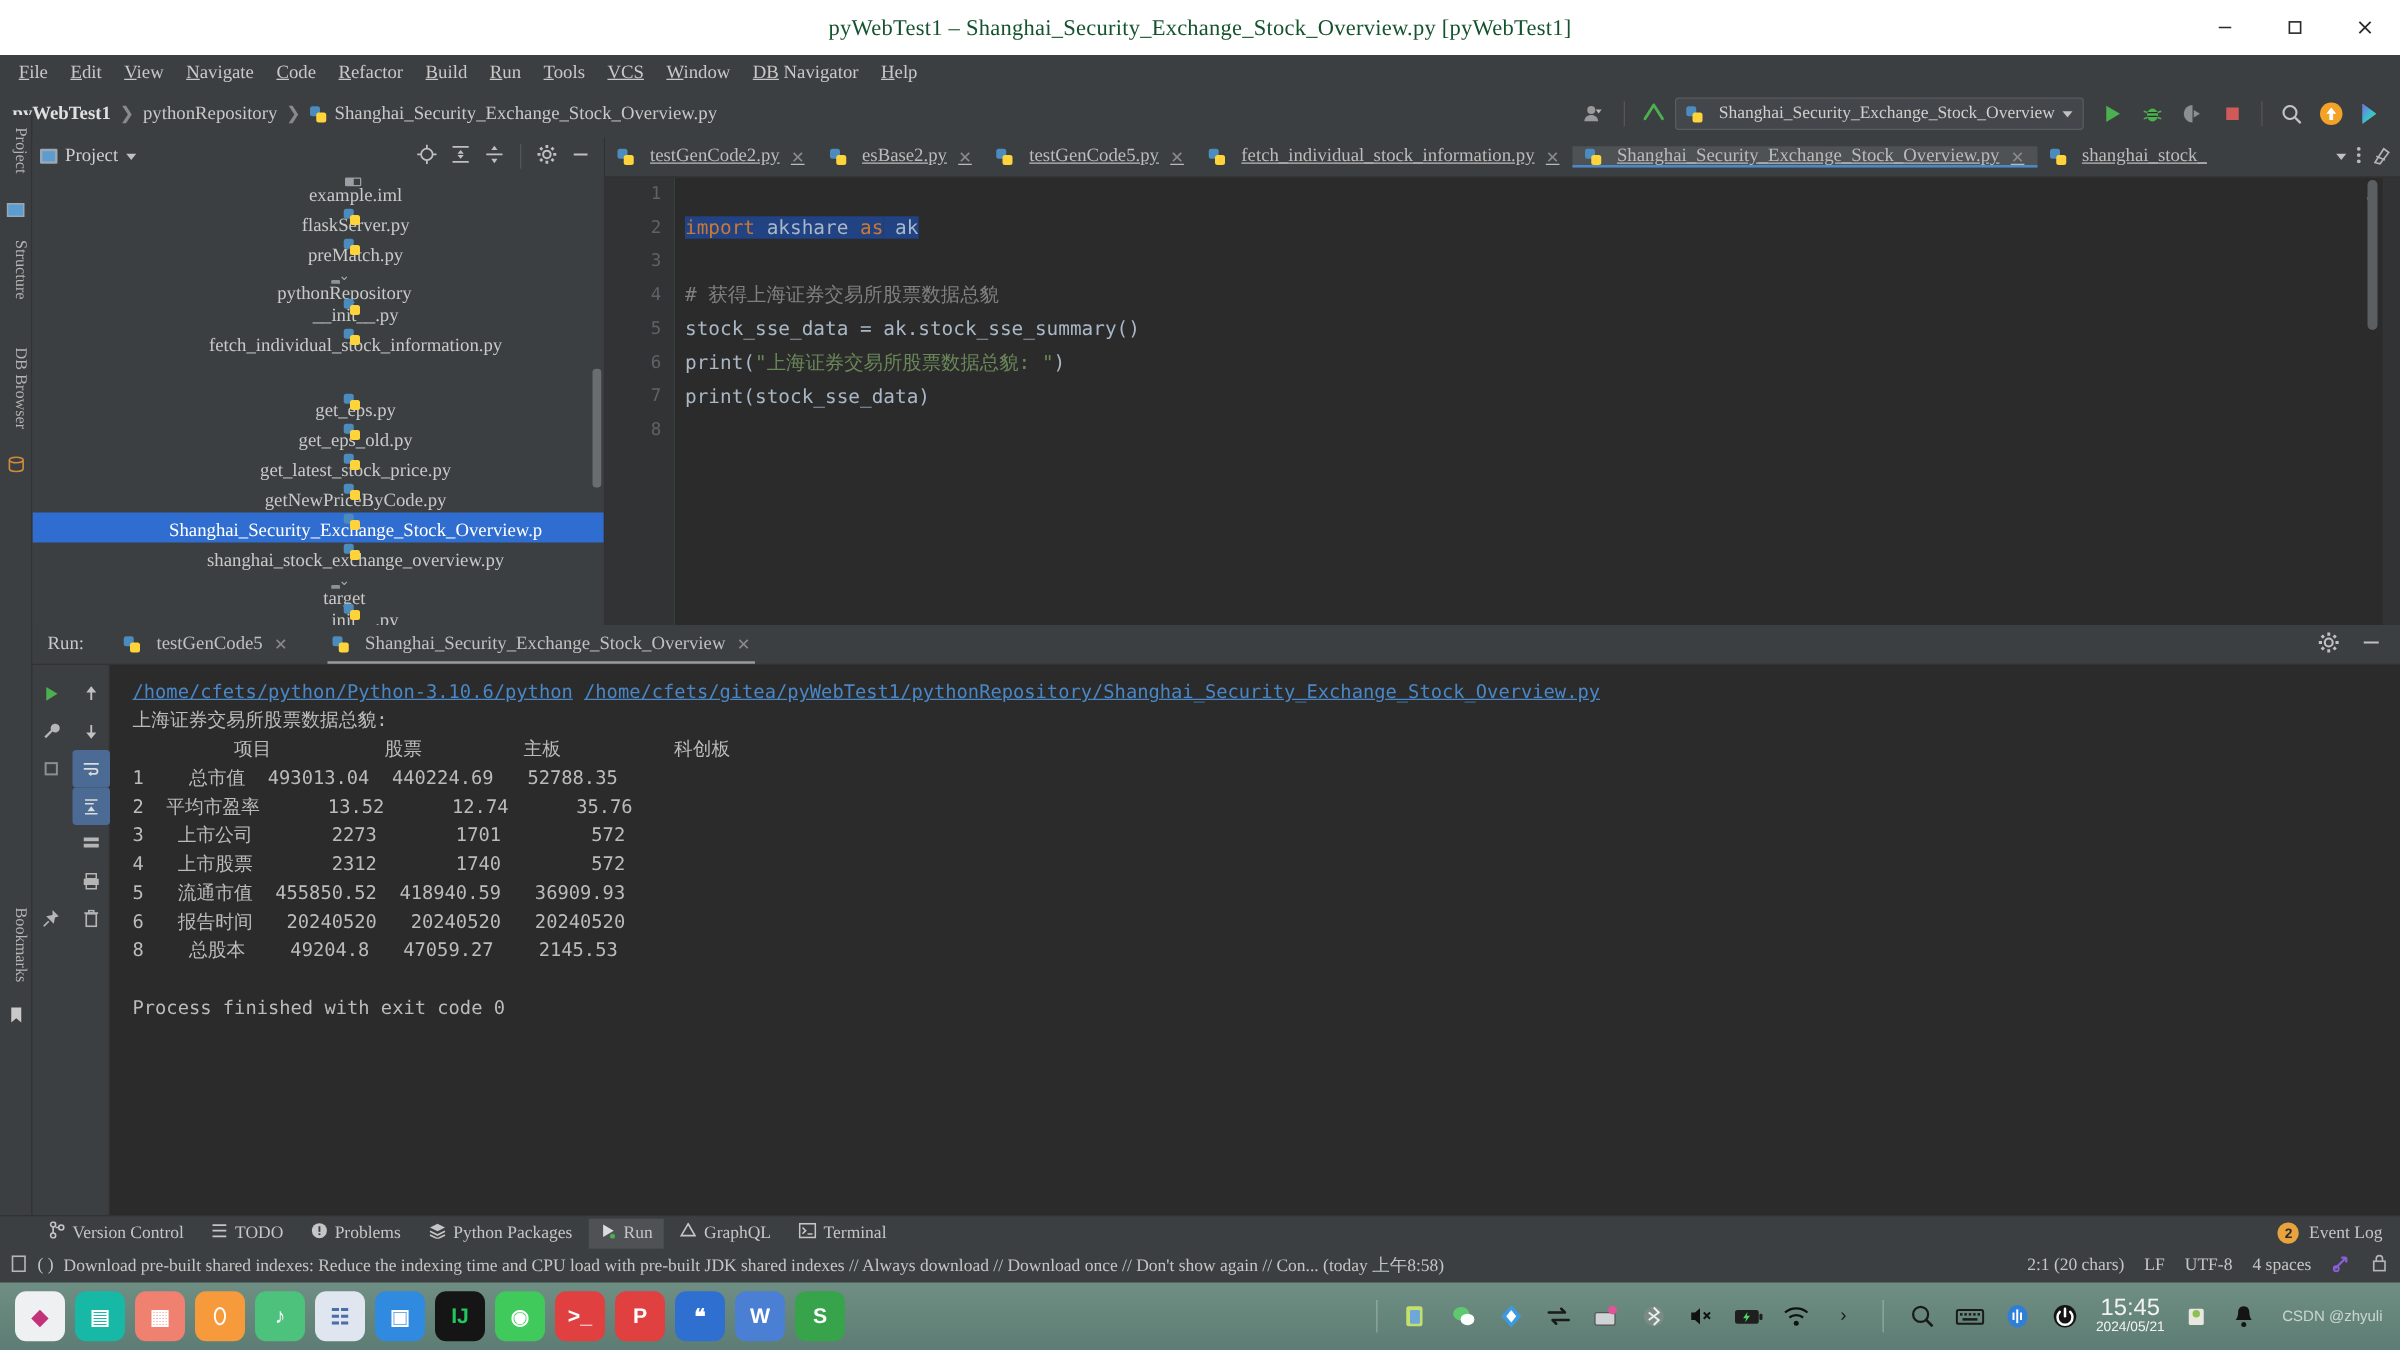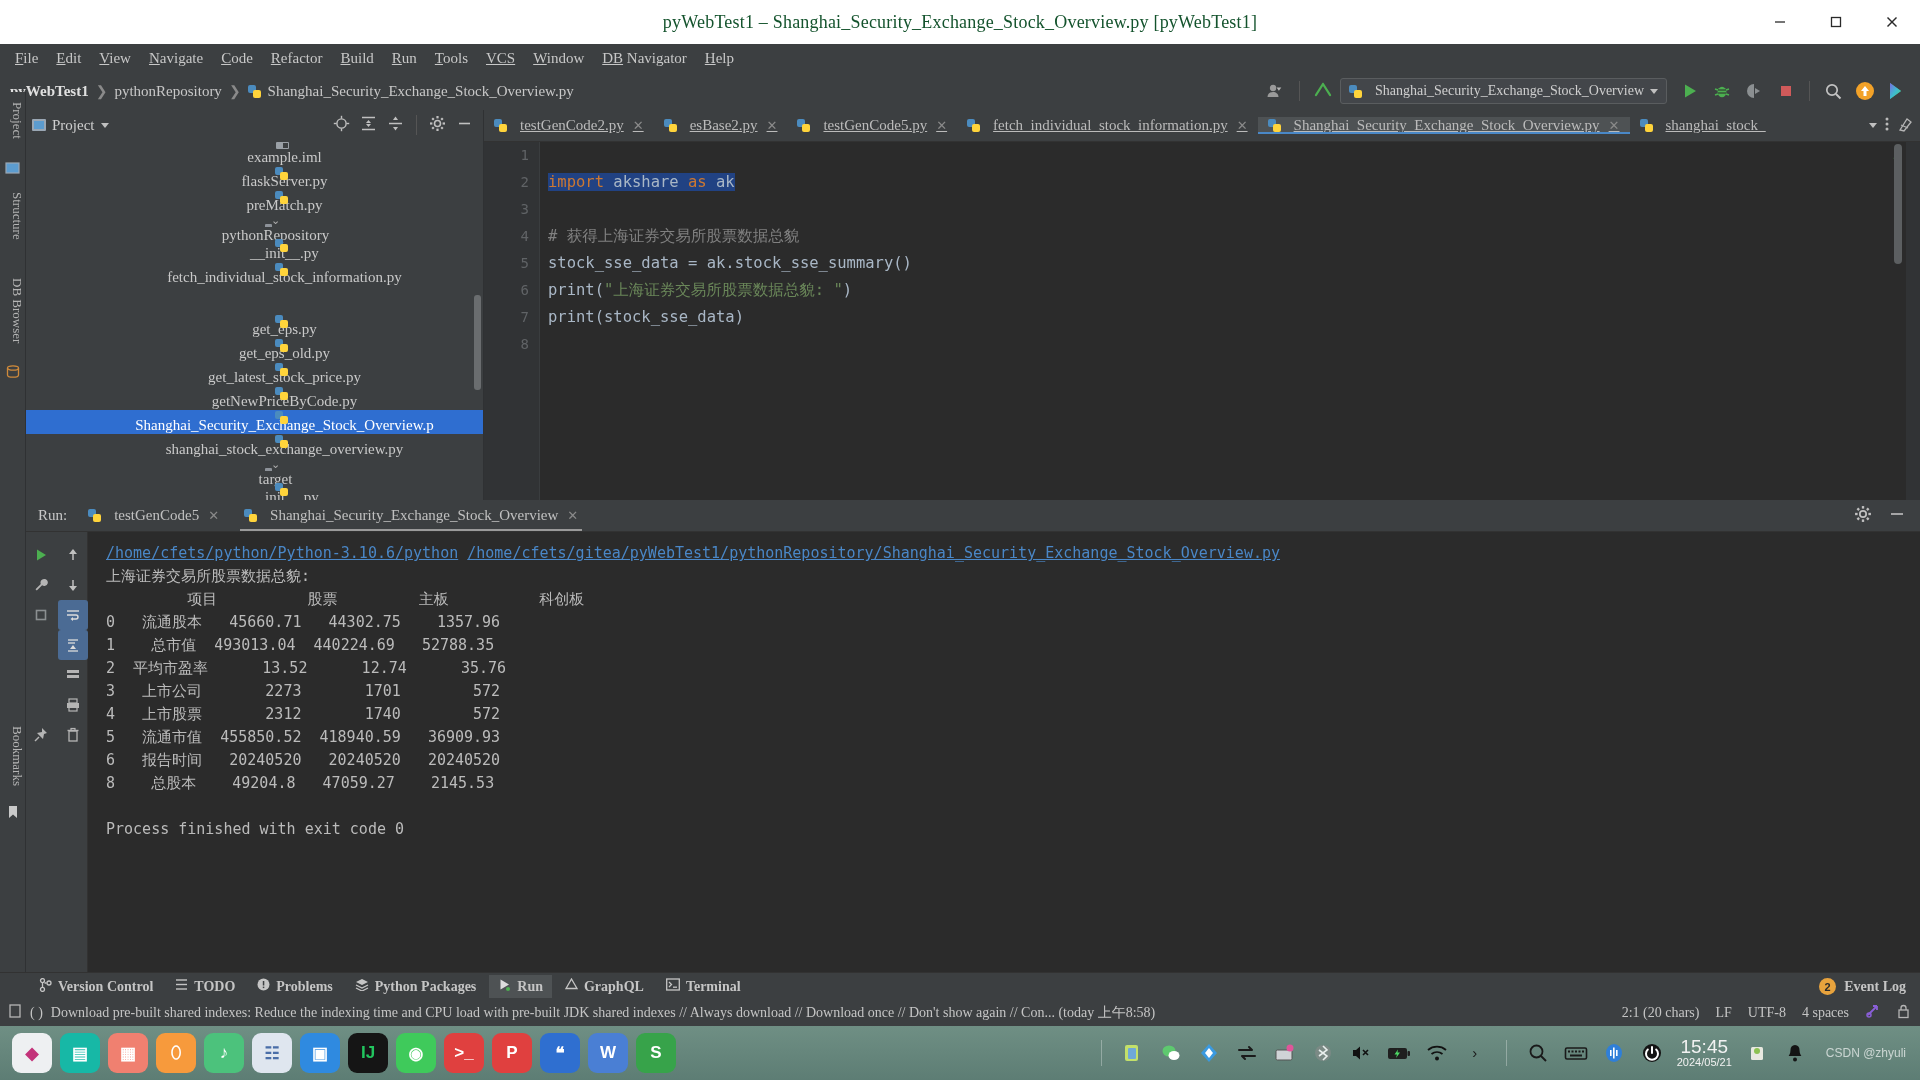--- a/index.html
+++ b/index.html
@@ -182,21 +182,21 @@
   }
   .rail-check { position:absolute; right:16px; top:6px; color:#4caf50; font-size:15px; }
   .ed-scroll { position:absolute; right:18px; top:2px; width:8px; height:120px; background:#5c5f61; border-radius:4px; }
 
   
   .runpanel {
     position: absolute; top: 500px; left: 26px; width: 1894px; height: 472px;
     background: #3c3f41; display: flex; flex-direction: column;
   }
   .run-header {
-    height: 32px; display: flex; align-items: center; padding-left: 12px; gap: 17px;
+    height: 32px; display: flex; align-items: center; padding-left: 12px; gap: 28px;
     border-bottom: 1px solid #323232;
   }
   .run-label { font-family: "Liberation Serif", serif; font-size: 15px; color: #c8c8c8; }
   .rtab {
     display: flex; align-items: center; gap: 6px; height: 30px;
     font-family: "Liberation Serif", serif; font-size: 15px; color: #c0c0c0;
     position: relative; padding: 0 4px; white-space: nowrap;
   }
   .rtab.active::after { content:""; position:absolute; left:0; bottom:0; width:100%; height:2px; background:#9a9a9a; }
   .run-hdr-ctrl { margin-left:auto; display:flex; align-items:center; gap:16px; padding-right:14px; }
@@ -216,21 +216,21 @@
   .link { color: #4a87c7; text-decoration: underline; }
 
   
   .bottombar {
     position: absolute; top: 972px; left: 0; width: 1920px; height: 28px;
     background: #3c3f41; display: flex; align-items: center; padding-left: 30px; gap: 4px;
     border-top: 1px solid #323232;
   }
   .bb-item {
     display:flex; align-items:center; gap:6px; padding: 3px 9px;
-    font-family: "Liberation Serif", serif; font-size: 14px; color: #c5c5c5; white-space: nowrap; font-weight: bold;
+    font-family: "Liberation Serif", serif; font-size: 14px; color: #c5c5c5; white-space: nowrap;
   }
   .bb-item.active { background: #4e5254; }
   .bb-right { margin-left:auto; display:flex; align-items:center; gap:8px; padding-right:14px; }
   .badge-num {
     width: 17px;height:17px;border-radius:50%;background:#e8a33d;color:#2b2b2b;
     font-size:11px;display:flex;align-items:center;justify-content:center;font-weight:bold;
     font-family:"Liberation Sans",sans-serif;
   }
 
   
@@ -748,21 +748,20 @@
                 <rect x="6" y="1.5" width="4" height="2" fill="none" stroke="#b5b5b5" stroke-width="1.2"></rect>
               </svg>
           </div>
         </div>
       </div>
 
       <div class="console">
         <div class="cz"><span class="link">/home/cfets/python/Python-3.10.6/python</span> <span class="link">/home/cfets/gitea/pyWebTest1/pythonRepository/Shanghai_Security_Exchange_Stock_Overview.py</span></div>
         <div class="cz">上海证券交易所股票数据总貌:</div>
         <div class="cz">         项目          股票         主板          科创板</div>
-        <div class="cz">0   流通股本   45660.71   44302.75    1357.96</div>
         <div class="cz">1    总市值  493013.04  440224.69   52788.35</div>
         <div class="cz">2  平均市盈率      13.52      12.74      35.76</div>
         <div class="cz">3   上市公司       2273       1701        572</div>
         <div class="cz">4   上市股票       2312       1740        572</div>
         <div class="cz">5   流通市值  455850.52  418940.59   36909.93</div>
         <div class="cz">6   报告时间   20240520   20240520   20240520</div>
         <div class="cz">8    总股本    49204.8   47059.27    2145.53</div>
         <div class="cz"> </div>
         <div class="cz">Process finished with exit code 0</div>
       </div>

